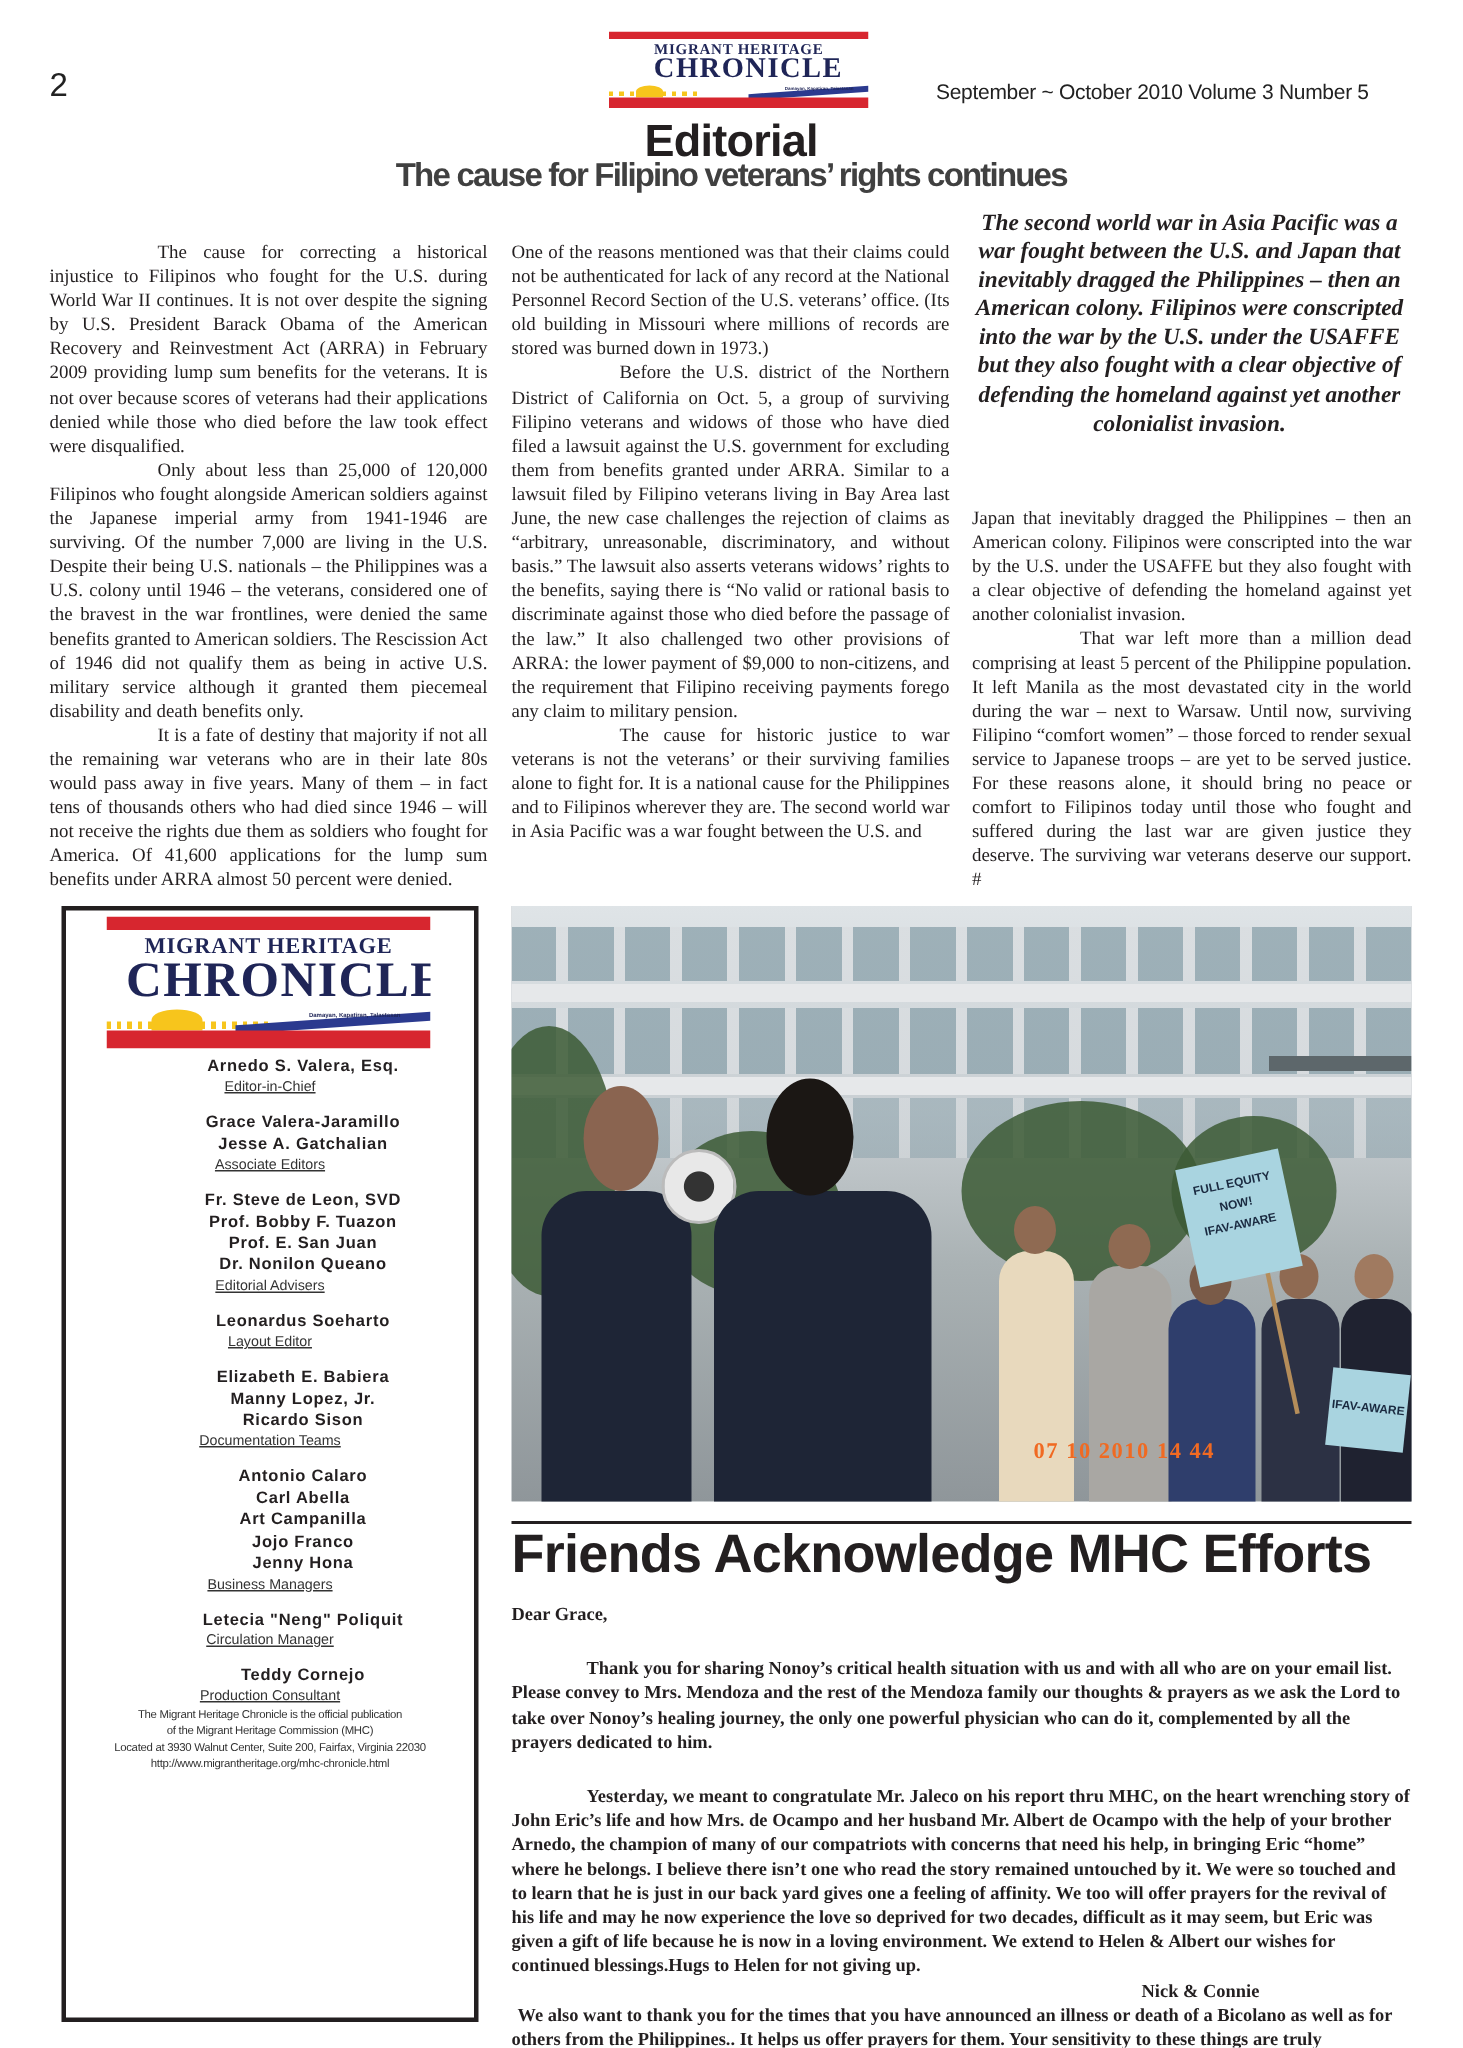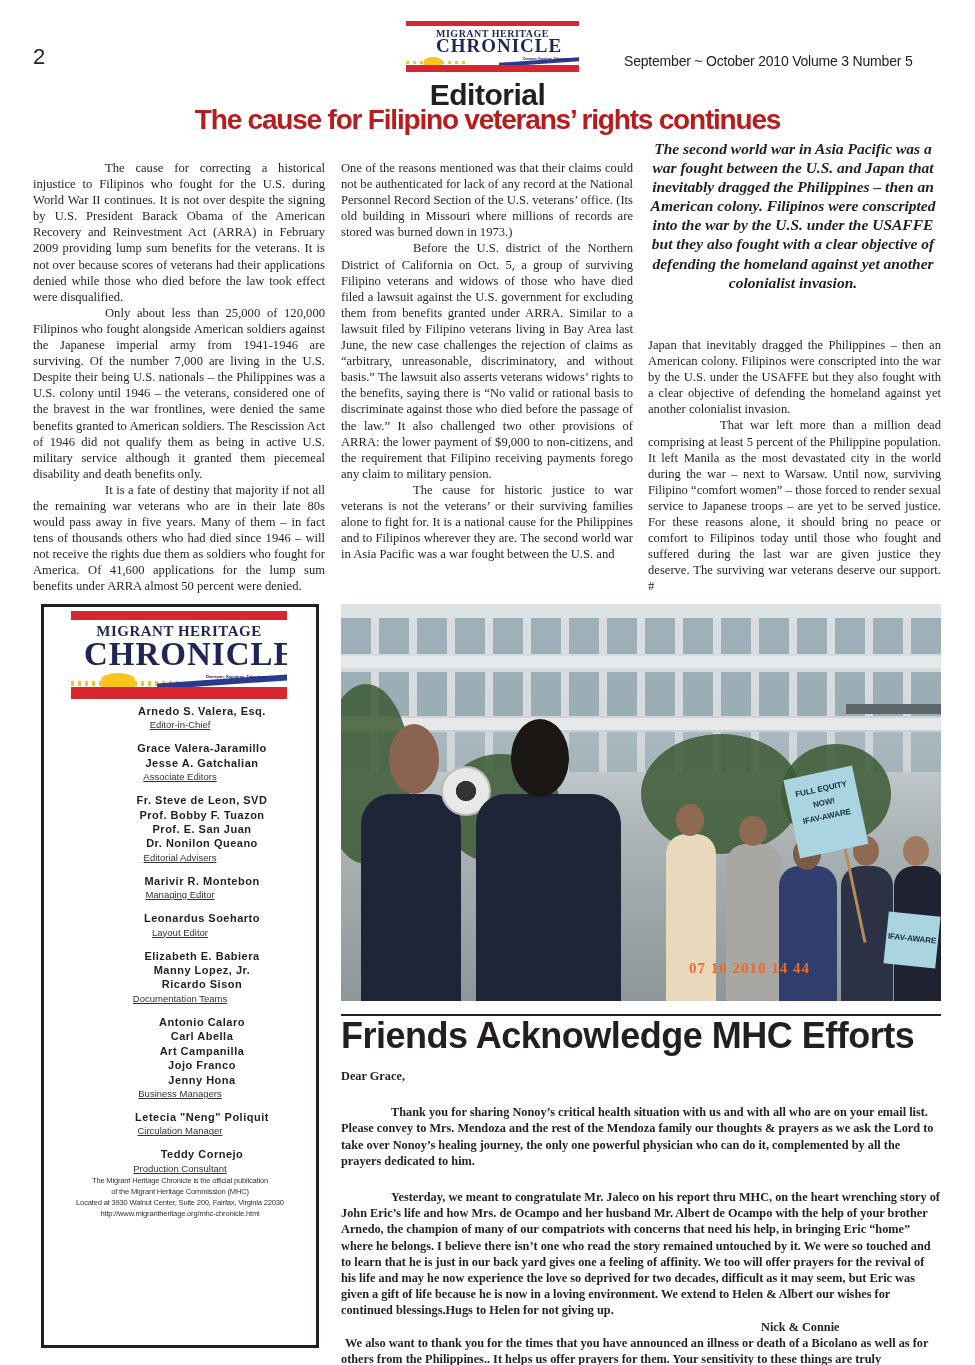--- a/index.html
+++ b/index.html
@@ -33,21 +33,21 @@
   .logo-mast .band-top { height: 9px; }
   .logo-mast .band-bot { height: 12px; }
   .logo-mast .blue-stripe { width: 130px; height: 6px; bottom: 14px; }
   .logo-mast .sun { left: 30px; bottom: 12px; width: 34px; height: 14px; }
   .logo-mast .rays { left: 0; bottom: 13px; width: 110px; height: 5px; }
   .logo-mast .l1 { top: 12px; font-size: 15px; }
   .logo-mast .l2 { top: 26px; font-size: 33px; line-height: 34px; }
   .logo-mast .tag { right: 20px; top: 63px; font-size: 4px; }
 
   .editorial-kicker { position: absolute; left: 0; width: 975px; top: 78px; text-align: center; font-family: "Liberation Sans", sans-serif; font-weight: bold; font-size: 30px; color: #231f20; letter-spacing: -0.5px; }
-  .editorial-headline { position: absolute; left: 0; width: 975px; top: 104px; text-align: center; font-family: "Liberation Sans", sans-serif; font-weight: bold; font-size: 28px; color: #b91c1c; letter-spacing: -1.2px; white-space: nowrap; }
+  .editorial-headline { position: absolute; left: 0; width: 975px; top: 104px; text-align: center; font-family: "Liberation Sans", sans-serif; font-weight: bold; font-size: 22px; color: #404040; letter-spacing: -1.2px; white-space: nowrap; }
 
   .col { position: absolute; font-size: 12.6px; line-height: 16.1px; text-align: justify; color: #231f20; }
   .col p { text-indent: 0; }
   .col p.indent { text-indent: 72px; }
   .col-1 { left: 33px; top: 160px; width: 292px; }
   .col-2 { left: 341px; top: 160px; width: 292px; }
   .col-3 { left: 648px; top: 337px; width: 293px; }
 
   .pullquote { position: absolute; left: 648px; top: 139px; width: 290px; font-family: "Liberation Serif", serif; font-style: italic; font-weight: bold; font-size: 15.5px; line-height: 19.1px; text-align: center; color: #231f20; }
 
@@ -145,24 +145,20 @@
     <div class="role">Associate Editors</div>
   </div>
   <div class="group">
     <div class="name">Fr. Steve de Leon, SVD</div>
     <div class="name">Prof. Bobby F. Tuazon</div>
     <div class="name">Prof. E. San Juan</div>
     <div class="name">Dr. Nonilon Queano</div>
     <div class="role">Editorial Advisers</div>
   </div>
   <div class="group">
-    <div class="name">Marivir R. Montebon</div>
-    <div class="role">Managing Editor</div>
-  </div>
-  <div class="group">
     <div class="name">Leonardus Soeharto</div>
     <div class="role">Layout Editor</div>
   </div>
   <div class="group">
     <div class="name">Elizabeth E. Babiera</div>
     <div class="name">Manny Lopez, Jr.</div>
     <div class="name">Ricardo Sison</div>
     <div class="role">Documentation Teams</div>
   </div>
   <div class="group">

